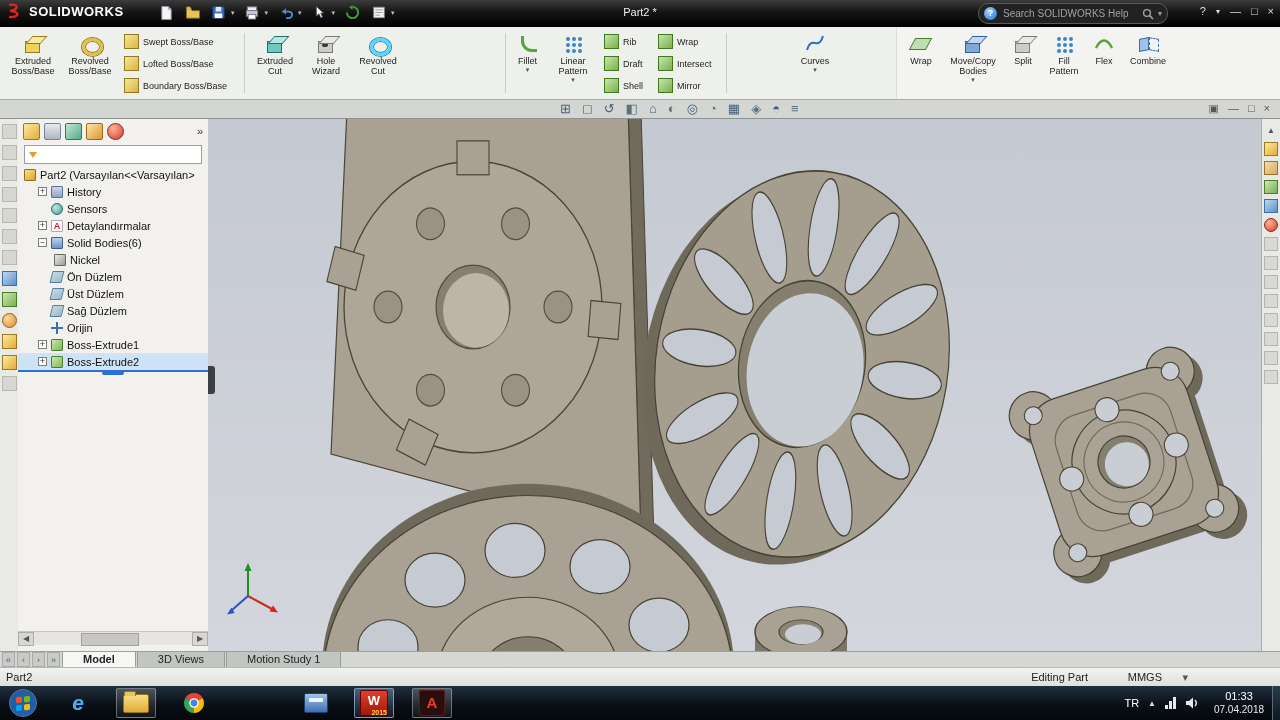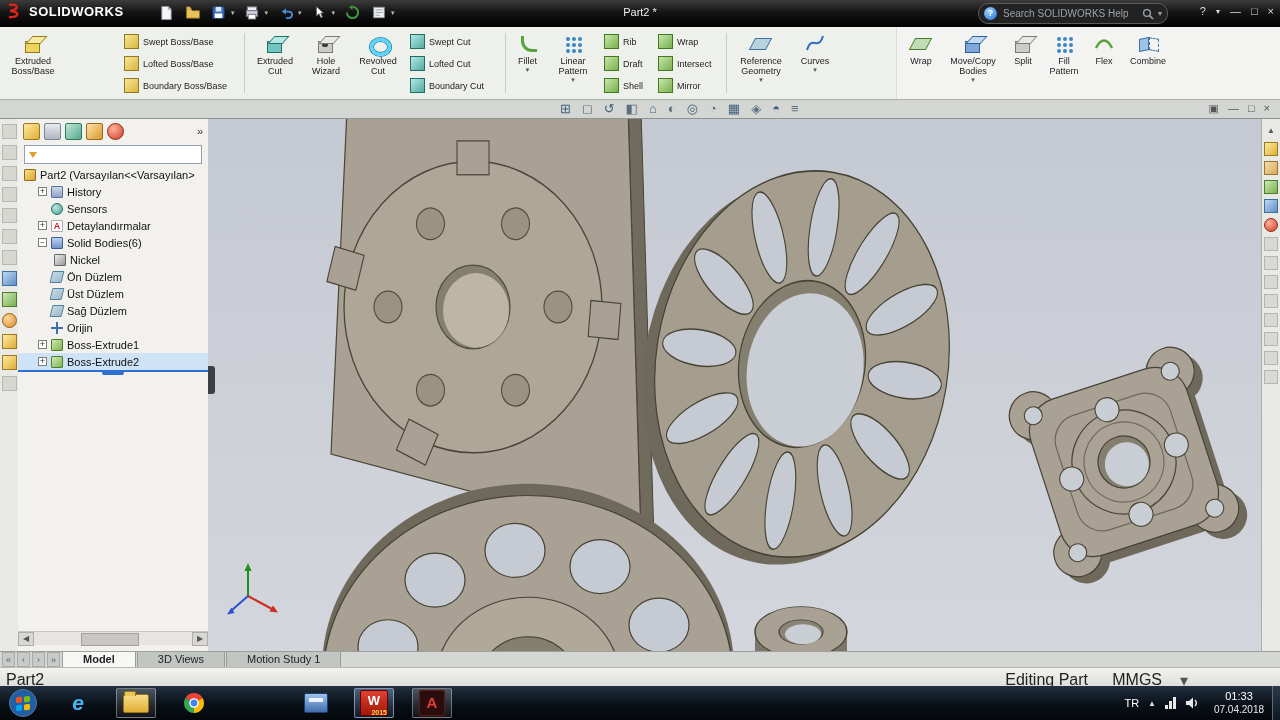--- a/index.html
+++ b/index.html
@@ -146,21 +146,21 @@
   .bottomtabs{position:absolute;left:0;top:651px;width:1280px;height:16px;background:#d4d7d3;
     border-top:1px solid #9aa09b;font-size:11px;}
   .bt-nav{position:absolute;left:2px;top:0;display:flex;gap:2px;}
   .bt-nav span{width:13px;height:15px;text-align:center;line-height:15px;color:#556;font-size:9px;
     background:#c8cbc7;border:1px solid #a8aba7;box-sizing:border-box;}
   .bt-tabs{position:absolute;left:62px;top:0;display:flex;}
   .btab{height:15px;line-height:15px;padding:0 20px;background:#c2c6c2;border:1px solid #979d97;
     border-top:none;margin-right:1px;border-radius:0 0 2px 2px;color:#222;}
   .btab.active{background:#f7f8f6;font-weight:bold;}
   .statusbar{position:absolute;left:0;top:667px;width:1280px;height:19px;
-    background:linear-gradient(#f2f2f0,#dededa);border-top:1px solid #b8b8b4;font-size:16px;color:#222;}
+    background:linear-gradient(#f2f2f0,#dededa);border-top:1px solid #b8b8b4;font-size:11px;color:#222;}
   .sb-doc{position:absolute;left:6px;top:3px;}
   .sb-mode{position:absolute;right:192px;top:3px;}
   .sb-units{position:absolute;right:118px;top:3px;}
   .sb-caret{position:absolute;right:92px;top:3px;color:#555;}
   
   .taskbar{position:absolute;left:0;top:686px;width:1280px;height:34px;
     background:linear-gradient(#20303f,#0a1018 55%,#04070b);z-index:60;}
   .orb{position:absolute;left:8px;top:2px;width:30px;height:30px;}
   .tb-item{position:absolute;top:2px;width:40px;height:30px;display:flex;align-items:center;justify-content:center;border-radius:2px;}
   .tb-item.running{background:linear-gradient(rgba(255,255,255,.20),rgba(255,255,255,.05));
@@ -275,20 +275,24 @@
   </div>
 </div>
 
 <div class="ribbon">
   <div class="zone2"></div>
 
   <div class="rb-big" style="left:6px;width:54px">
     <div class="ic cube"></div>
     <div class="rb-label">Extruded Boss/Base</div>
   </div>
+  <div class="rb-big" style="left:62px;width:56px">
+    <div class="ic ring"></div>
+    <div class="rb-label">Revolved Boss/Base</div>
+  </div>
 
   <div class="rb-col" style="left:122px;width:118px">
     <div class="rb-small">
       <span class="ics"></span>
       <span>Swept Boss/Base</span>
     </div>
     <div class="rb-small">
       <span class="ics"></span>
       <span>Lofted Boss/Base</span>
     </div>
@@ -308,34 +312,20 @@
     <div class="ic cube gray">
         <i class="holedot"></i>
       </div>
     <div class="rb-label">Hole Wizard</div>
   </div>
   <div class="rb-big" style="left:352px;width:52px">
     <div class="ic ring" style="filter:hue-rotate(140deg)"></div>
     <div class="rb-label">Revolved Cut</div>
   </div>
 
-  <div class="rb-col" style="left:408px;width:94px">
-    <div class="rb-small">
-      <span class="ics t"></span>
-      <span>Swept Cut</span>
-    </div>
-    <div class="rb-small">
-      <span class="ics t"></span>
-      <span>Lofted Cut</span>
-    </div>
-    <div class="rb-small">
-      <span class="ics t"></span>
-      <span>Boundary Cut</span>
-    </div>
-  </div>
 
   <div class="rb-sep" style="left:505px"></div>
 
   <div class="rb-big has-caret" style="left:509px;width:37px">
     <div class="ic fillet"></div>
     <div class="rb-label">Fillet</div>
   </div>
   <div class="rb-big has-caret" style="left:548px;width:50px">
     <div class="ic dots"></div>
     <div class="rb-label">Linear Pattern</div>
@@ -366,24 +356,20 @@
       <span>Intersect</span>
     </div>
     <div class="rb-small">
       <span class="ics g"></span>
       <span>Mirror</span>
     </div>
   </div>
 
   <div class="rb-sep" style="left:726px"></div>
 
-  <div class="rb-big has-caret" style="left:730px;width:62px">
-    <div class="ic plane"></div>
-    <div class="rb-label">Reference Geometry</div>
-  </div>
   <div class="rb-big has-caret" style="left:794px;width:42px">
     <div class="ic">
       <svg width="22" height="22" viewBox="0 0 22 22">
           <path d="M3 18 C 8 2, 14 20, 19 4" stroke="#2f6fbd" fill="none" stroke-width="2"></path>
         </svg>
     </div>
     <div class="rb-label">Curves</div>
   </div>
 
 

